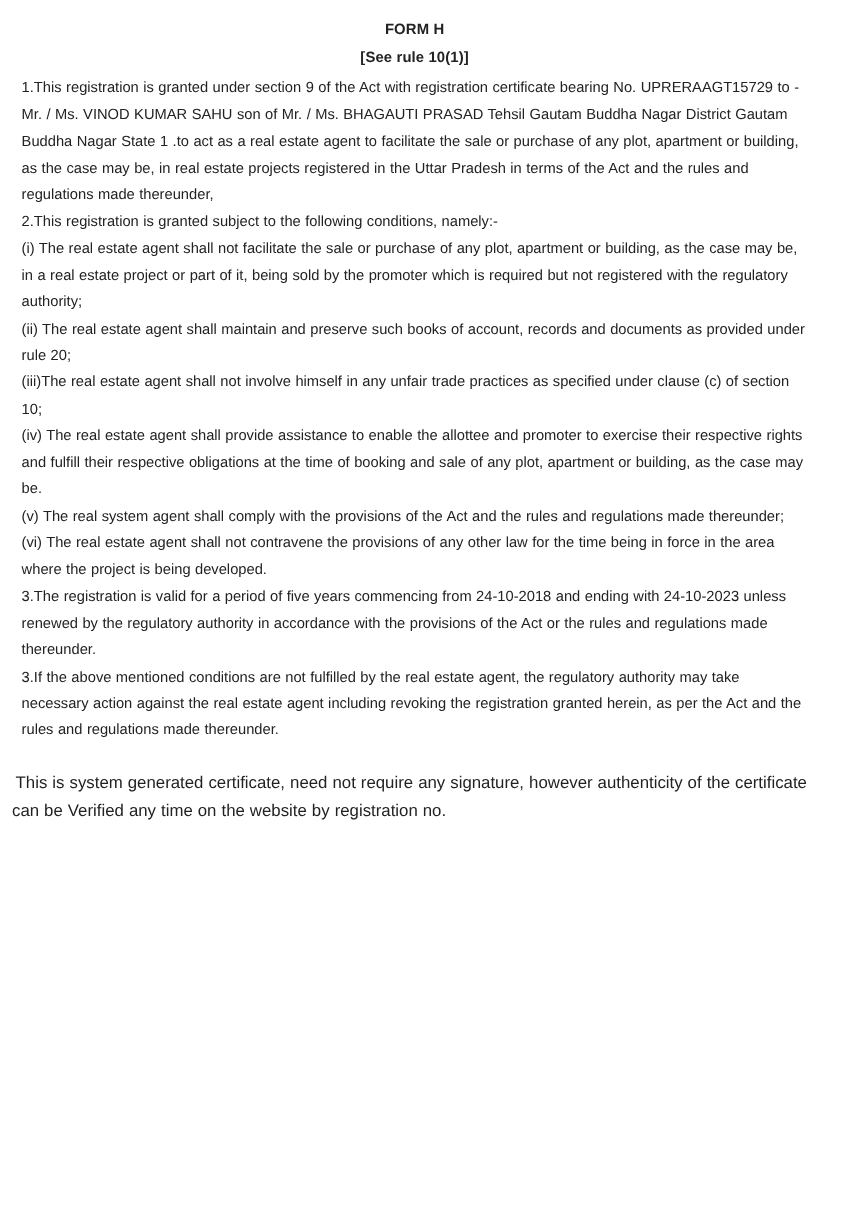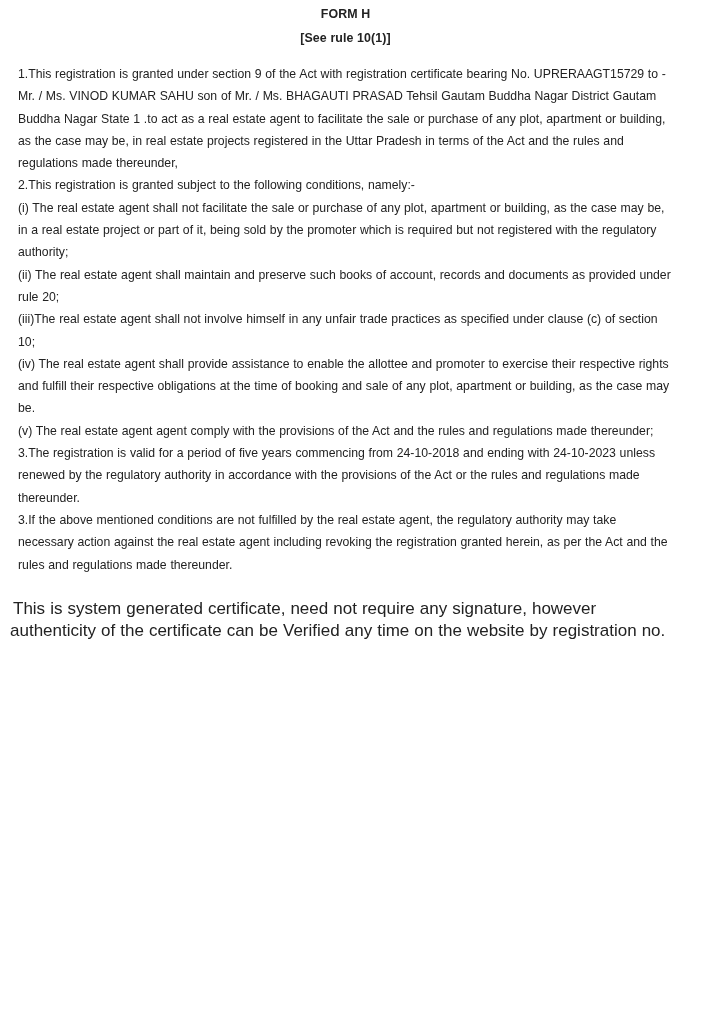--- a/index.html
+++ b/index.html
@@ -12,44 +12,44 @@
     width: 703px;
     height: 1024px;
     overflow: hidden;
     font-family: "Liberation Sans", sans-serif;
     color: #222222;
     -webkit-font-smoothing: antialiased;
   }
   .page {
     box-sizing: border-box;
     width: 680px;
-    padding: 2px 7px 0 18px;
+    padding: 12px 7px 0 18px;
   }
   .doc-heading {
     text-align: center;
     font-weight: bold;
     font-size: 12.4px;
     line-height: 24px;
     margin: 0;
     letter-spacing: 0.1px;
   }
   .doc-body {
-    margin-top: 13px;
+    margin-top: 2px;
   }
   .clause {
     margin: 0;
     font-size: 12.25px;
     line-height: 22.3px;
     text-align: left;
     word-spacing: 0.3px;
   }
   .footer-note {
     margin: 22px 0 0 -8px;
     text-indent: 3px;
-    font-size: 17px;
+    font-size: 14px;
     line-height: 22.3px;
     word-spacing: 0.3px;
   }
 </style>
 </head>
 <body>
 
 <div class="page">
 
   <div class="doc-heading">FORM H</div>
@@ -57,20 +57,21 @@
   <div class="doc-heading">[See rule 10(1)]</div>
 
 
   <div class="doc-body">
     <p class="clause">1.This registration is granted under section 9 of the Act with registration certificate bearing No. UPRERAAGT15729 to -Mr. / Ms. VINOD KUMAR SAHU son of Mr. / Ms. BHAGAUTI PRASAD Tehsil Gautam Buddha Nagar District Gautam Buddha Nagar State 1 .to act as a real estate agent to facilitate the sale or purchase of any plot, apartment or building, as the case may be, in real estate projects registered in the Uttar Pradesh in terms of the Act and the rules and regulations made thereunder,</p>
     <p class="clause">2.This registration is granted subject to the following conditions, namely:-</p>
     <p class="clause">(i) The real estate agent shall not facilitate the sale or purchase of any plot, apartment or building, as the case may be, in a real estate project or part of it, being sold by the promoter which is required but not registered with the regulatory authority;</p>
     <p class="clause">(ii) The real estate agent shall maintain and preserve such books of account, records and documents as provided under rule 20;</p>
     <p class="clause">(iii)The real estate agent shall not involve himself in any unfair trade practices as specified under clause (c) of section 10;</p>
     <p class="clause">(iv) The real estate agent shall provide assistance to enable the allottee and promoter to exercise their respective rights and fulfill their respective obligations at the time of booking and sale of any plot, apartment or building, as the case may be.</p>
-    <p class="clause">(v) The real estate agent agent comply with the provisions of the Act and the rules and regulations made thereunder;</p>
+    <p class="clause">(v) The real system agent shall comply with the provisions of the Act and the rules and regulations made thereunder;</p>
+    <p class="clause">(vi) The real estate agent shall not contravene the provisions of any other law for the time being in force in the area where the project is being developed.</p>
     <p class="clause">3.The registration is valid for a period of five years commencing from 24-10-2018 and ending with 24-10-2023 unless renewed by the regulatory authority in accordance with the provisions of the Act or the rules and regulations made thereunder.</p>
     <p class="clause">3.If the above mentioned conditions are not fulfilled by the real estate agent, the regulatory authority may take necessary action against the real estate agent including revoking the registration granted herein, as per the Act and the rules and regulations made thereunder.</p>
   </div>
 
   <p class="footer-note">This is system generated certificate, need not require any signature, however authenticity of the certificate can be Verified any time on the website by registration no.</p>
 
 </div>
 
 </body></html>

